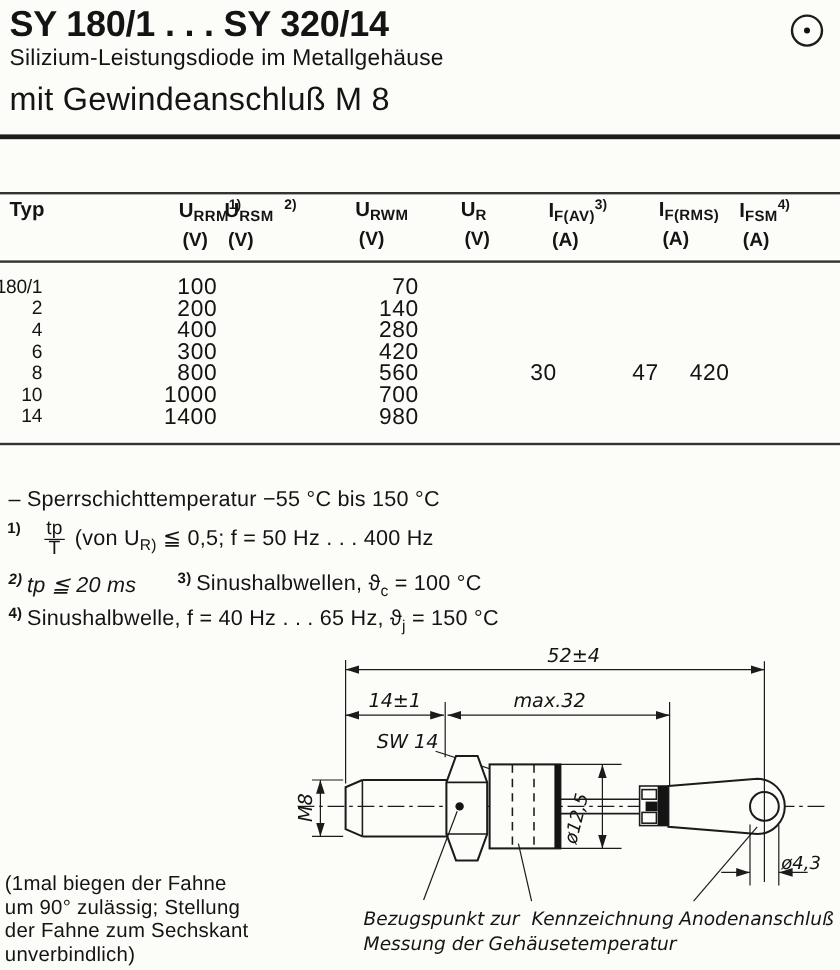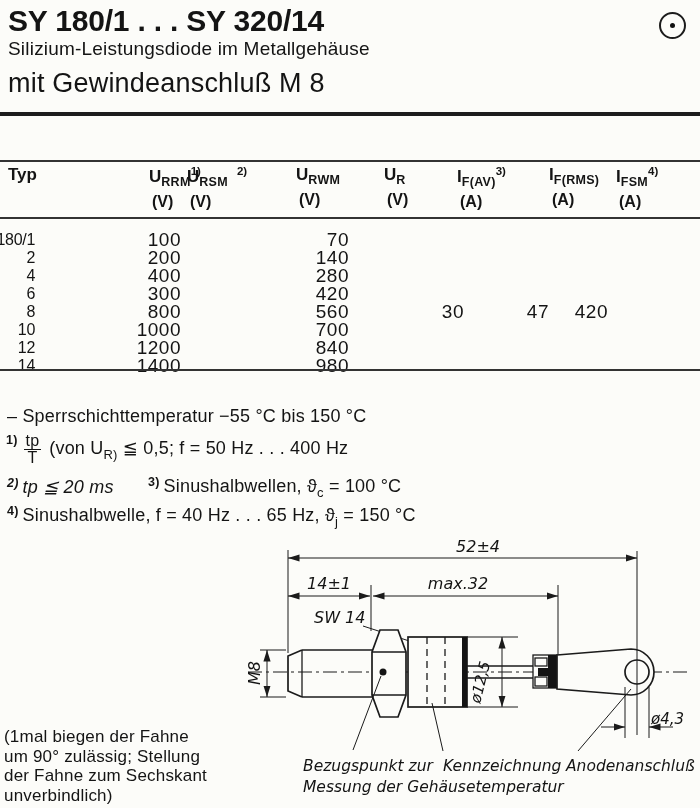--- a/index.html
+++ b/index.html
@@ -39,21 +39,21 @@
   .c1{right:490px;} .c3{right:322px;}
   .c5{right:207px;} .c6{right:122px;} .c7{right:63px;}
 
   
   .note{font-size:18px;white-space:nowrap;letter-spacing:0.2px;}
   .note sub{font-size:13px;}
   .fsup{font-size:12.5px;font-weight:600;position:relative;top:-6px;margin-right:4px;}
   .note-temp{left:7px;top:406px;}
   .note1{left:6px;top:433px;display:flex;align-items:center;}
   .note1 .fsup{align-self:flex-start;top:0px;}
-  .frac{display:inline-block;text-align:center;font-size:16px;line-height:15px;margin:0 8px 0 2px;}
+  .frac{display:inline-block;text-align:center;font-size:16px;line-height:15px;margin:0 8px 0 15px;}
   .frac .num{border-bottom:1.7px solid #141414;padding:0 2px 1px 2px;}
   .note23{left:7px;top:476px;font-style:italic;}
   .note3{left:148px;top:476px;}
   .note4{left:7px;top:505px;}
 
   
   svg.drawing{left:230px;top:535px;}
   .ln{stroke:#1b1b1b;stroke-width:1.3;fill:none;}
   .thick{stroke-width:1.7;}
   .thin{stroke:#1b1b1b;stroke-width:1;fill:none;}
@@ -145,25 +145,20 @@
       <span class="cell c5">30</span>
       <span class="cell c6">47</span>
       <span class="cell c7">420</span>
     </div>
     <div class="trow">
       <span class="cell c0">10</span>
       <span class="cell c1">1000</span>
       <span class="cell c3">700</span>
     </div>
     <div class="trow">
-      <span class="cell c0">12</span>
-      <span class="cell c1">1200</span>
-      <span class="cell c3">840</span>
-    </div>
-    <div class="trow">
       <span class="cell c0">14</span>
       <span class="cell c1">1400</span>
       <span class="cell c3">980</span>
     </div>
   </div>
 <div class="abs rule rule-t3"></div>
 
 <div class="abs note note-temp">– Sperrschichttemperatur −55 °C bis 150 °C</div>
 
 <div class="abs note note1">

